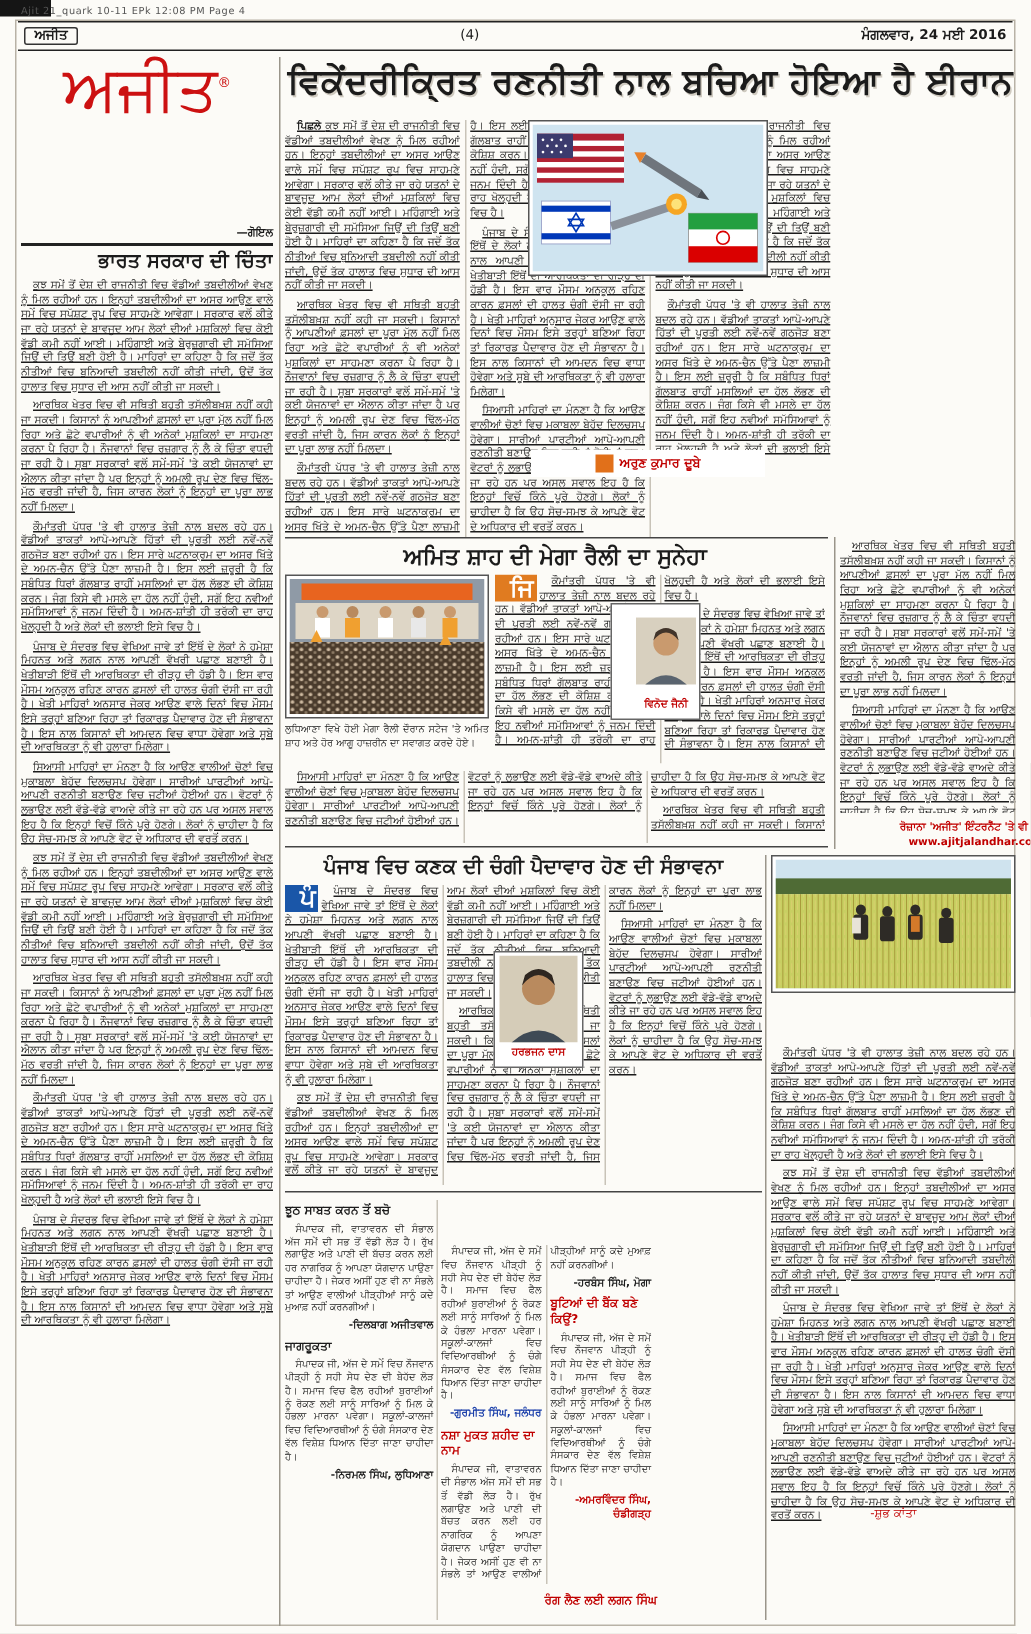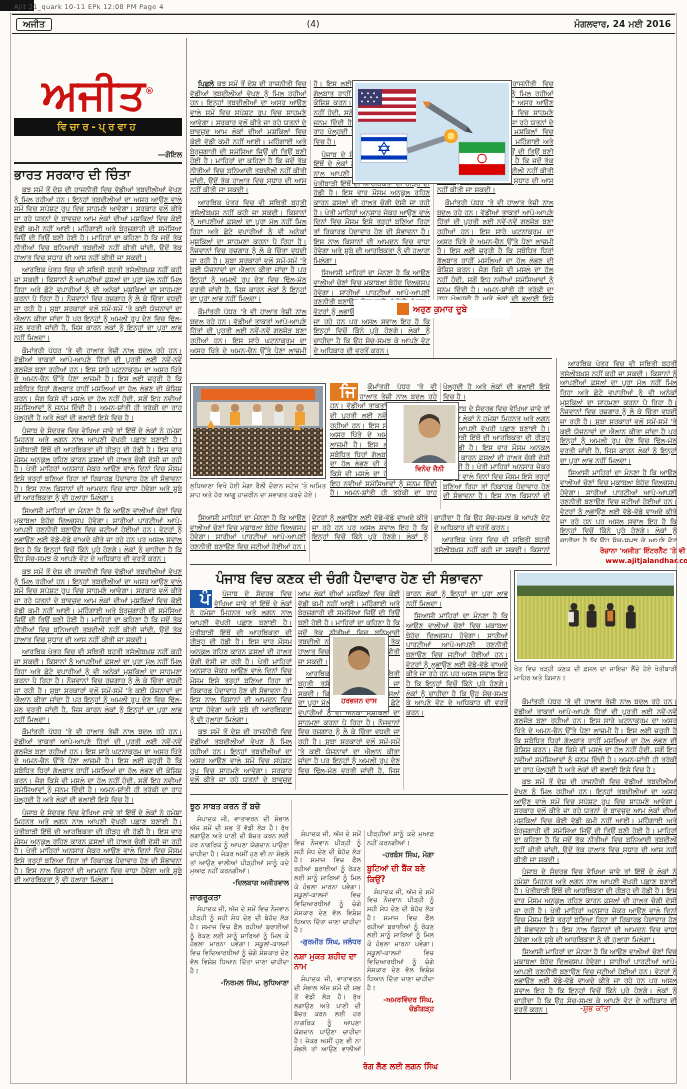--- a/index.html
+++ b/index.html
@@ -12,29 +12,29 @@
   .corner-artifact { left:0; top:0; width:34px; height:11px; background:#151515; }
   .production-line { left:14px; top:3px; right:14px; font-size:6.5px; color:#555; letter-spacing:0.4px; }
 
   .header-strip { left:12px; top:14px; width:663px; height:20px; border-top:1px solid #222; border-bottom:1.5px solid #222;
                   display:flex; align-items:center; justify-content:space-between; padding:0 4px; }
   .edition-label { font-size:9px; font-weight:bold; border:1px solid #333; padding:0 6px; border-radius:2px; }
   .page-number { font-size:9px; }
   .date-line { font-size:9px; font-weight:bold; }
 
   .masthead { left:14px; top:38px; width:168px; text-align:center; }
-  .masthead-title { font-size:42px; font-weight:bold; color:#cc1111; line-height:1.0;margin-top:36px; }
+  .masthead-title { font-size:42px; font-weight:normal; color:#cc1111; line-height:1.0; }
   .masthead-title sup { font-size:9px; vertical-align:super; color:#cc1111; }
   .masthead-bar { margin-top:2px; background:#111; color:#f2c233; font-size:10px; font-weight:bold; letter-spacing:3px; padding:3px 0; }
 
   .quote { left:14px; top:126px; width:168px; height:34px; font-size:7.5px; line-height:1.4; text-align:justify; overflow:hidden; }
   .quote-attr { left:14px; top:150px; width:168px; text-align:right; font-weight:bold; font-size:7.5px; }
   .quote-rule { left:14px; top:162px; width:168px; height:2px; background:#222; }
 
-  .editorial-headline { left:14px; top:167px; width:168px; font-size:13px; font-weight:bold; text-align:left; white-space:nowrap; overflow:hidden; }
+  .editorial-headline { left:14px; top:167px; width:168px; font-size:13px; font-weight:bold; text-align:right; white-space:nowrap; overflow:hidden; }
   .editorial-body { left:14px; top:186px; width:168px; height:872px; overflow:hidden; }
   .editorial-byline { left:14px; top:1110px; width:168px; text-align:center; font-weight:bold; font-size:8.5px; }
 
   .tiny { font-size:7px; line-height:1.38; text-align:justify; }
   .tiny p { margin:0 0 3px; text-indent:8px;text-decoration:underline; }
   .tinier { font-size:6.5px; line-height:1.35; text-align:justify; }
   .tinier p { margin:0 0 3px; text-indent:7px; }
   .lead-word { font-weight:bold; }
 
   .vrule { width:1px; background:#9a958a; }
@@ -61,21 +61,21 @@
   .amit-headline { left:190px; top:362px; width:360px; font-size:15px; font-weight:bold; text-align:center; white-space:nowrap; overflow:hidden; }
   .amit-photo { left:190px; top:383px; width:136px; height:96px; }
   .amit-caption { left:190px; top:482px; width:136px; height:30px; overflow:hidden; }
   .amit-text-right { left:330px; top:383px; width:220px; height:126px; overflow:hidden; }
   .amit-text-bottom { left:190px; top:514px; width:360px; height:48px; overflow:hidden; }
   .hrule-amit-bottom { left:190px; top:564px; width:362px; }
 
   .author-box { background:#fff; border:1px solid #666; padding:2px; text-align:center; }
   .author-box svg { display:block; width:100%; height:58px; }
   .author-name { color:#c00000; font-weight:bold; font-size:7px; margin-top:2px; white-space:nowrap; overflow:hidden; }
-  .amit-author-box { left:386px; top:402px; width:73px; height:78px;padding-left:16px; }
+  .amit-author-box { left:407px; top:402px; width:60px; height:78px;padding-left:16px; }
   .wheat-author-box { left:329px; top:634px; width:60px; height:78px; }
 
   .rail-cont { left:560px; top:360px; width:117px; height:182px; overflow:hidden; }
   .website-note { left:588px; top:546px; width:125px; text-align:center; color:#c00000; font-size:7px; font-weight:bold; line-height:1.45; }
 
   .wheat-headline { left:190px; top:570px; width:318px; font-size:13.5px; font-weight:bold; text-align:center; white-space:nowrap; overflow:hidden; }
   .wheat-body { left:190px; top:590px; width:318px; height:200px; overflow:hidden; }
   .wheat-photo { left:514px; top:570px; width:163px; height:92px; }
   .wheat-caption { left:514px; top:665px; width:163px; height:30px; overflow:hidden; }
 
@@ -118,41 +118,41 @@
   <div class="abs header-strip">
     <span class="edition-label">ਅਜੀਤ</span>
     <span class="page-number">(4)</span>
     <span class="date-line">ਮੰਗਲਵਾਰ, 24 ਮਈ 2016</span>
   </div>
 
   <div class="abs masthead">
     <div class="masthead-title">
       <span>ਅਜੀਤ</span><sup>®</sup>
     </div>
-    <div class="masthead-bar">ਵਿਚਾਰ-ਪ੍ਰਵਾਹ</div>
   </div>
   <div class="abs quote-attr">—ਗੋਇਲ</div>
   <div class="abs quote-rule"></div>
 
   <div class="abs editorial-headline">ਭਾਰਤ ਸਰਕਾਰ ਦੀ ਚਿੰਤਾ</div>
   <div class="abs editorial-body tiny">
     <p>ਕੁਝ ਸਮੇਂ ਤੋਂ ਦੇਸ਼ ਦੀ ਰਾਜਨੀਤੀ ਵਿਚ ਵੱਡੀਆਂ ਤਬਦੀਲੀਆਂ ਵੇਖਣ ਨੂੰ ਮਿਲ ਰਹੀਆਂ ਹਨ। ਇਨ੍ਹਾਂ ਤਬਦੀਲੀਆਂ ਦਾ ਅਸਰ ਆਉਣ ਵਾਲੇ ਸਮੇਂ ਵਿਚ ਸਪੱਸ਼ਟ ਰੂਪ ਵਿਚ ਸਾਹਮਣੇ ਆਵੇਗਾ। ਸਰਕਾਰ ਵਲੋਂ ਕੀਤੇ ਜਾ ਰਹੇ ਯਤਨਾਂ ਦੇ ਬਾਵਜੂਦ ਆਮ ਲੋਕਾਂ ਦੀਆਂ ਮੁਸ਼ਕਿਲਾਂ ਵਿਚ ਕੋਈ ਵੱਡੀ ਕਮੀ ਨਹੀਂ ਆਈ। ਮਹਿੰਗਾਈ ਅਤੇ ਬੇਰੁਜ਼ਗਾਰੀ ਦੀ ਸਮੱਸਿਆ ਜਿਉਂ ਦੀ ਤਿਉਂ ਬਣੀ ਹੋਈ ਹੈ। ਮਾਹਿਰਾਂ ਦਾ ਕਹਿਣਾ ਹੈ ਕਿ ਜਦੋਂ ਤੱਕ ਨੀਤੀਆਂ ਵਿਚ ਬੁਨਿਆਦੀ ਤਬਦੀਲੀ ਨਹੀਂ ਕੀਤੀ ਜਾਂਦੀ, ਉਦੋਂ ਤੱਕ ਹਾਲਾਤ ਵਿਚ ਸੁਧਾਰ ਦੀ ਆਸ ਨਹੀਂ ਕੀਤੀ ਜਾ ਸਕਦੀ।</p>
     <p>ਆਰਥਿਕ ਖੇਤਰ ਵਿਚ ਵੀ ਸਥਿਤੀ ਬਹੁਤੀ ਤਸੱਲੀਬਖ਼ਸ਼ ਨਹੀਂ ਕਹੀ ਜਾ ਸਕਦੀ। ਕਿਸਾਨਾਂ ਨੂੰ ਆਪਣੀਆਂ ਫ਼ਸਲਾਂ ਦਾ ਪੂਰਾ ਮੁੱਲ ਨਹੀਂ ਮਿਲ ਰਿਹਾ ਅਤੇ ਛੋਟੇ ਵਪਾਰੀਆਂ ਨੂੰ ਵੀ ਅਨੇਕਾਂ ਮੁਸ਼ਕਿਲਾਂ ਦਾ ਸਾਹਮਣਾ ਕਰਨਾ ਪੈ ਰਿਹਾ ਹੈ। ਨੌਜਵਾਨਾਂ ਵਿਚ ਰੁਜ਼ਗਾਰ ਨੂੰ ਲੈ ਕੇ ਚਿੰਤਾ ਵਧਦੀ ਜਾ ਰਹੀ ਹੈ। ਸੂਬਾ ਸਰਕਾਰਾਂ ਵਲੋਂ ਸਮੇਂ-ਸਮੇਂ 'ਤੇ ਕਈ ਯੋਜਨਾਵਾਂ ਦਾ ਐਲਾਨ ਕੀਤਾ ਜਾਂਦਾ ਹੈ ਪਰ ਇਨ੍ਹਾਂ ਨੂੰ ਅਮਲੀ ਰੂਪ ਦੇਣ ਵਿਚ ਢਿੱਲ-ਮੱਠ ਵਰਤੀ ਜਾਂਦੀ ਹੈ, ਜਿਸ ਕਾਰਨ ਲੋਕਾਂ ਨੂੰ ਇਨ੍ਹਾਂ ਦਾ ਪੂਰਾ ਲਾਭ ਨਹੀਂ ਮਿਲਦਾ।</p>
     <p>ਕੌਮਾਂਤਰੀ ਪੱਧਰ 'ਤੇ ਵੀ ਹਾਲਾਤ ਤੇਜ਼ੀ ਨਾਲ ਬਦਲ ਰਹੇ ਹਨ। ਵੱਡੀਆਂ ਤਾਕਤਾਂ ਆਪੋ-ਆਪਣੇ ਹਿੱਤਾਂ ਦੀ ਪੂਰਤੀ ਲਈ ਨਵੇਂ-ਨਵੇਂ ਗਠਜੋੜ ਬਣਾ ਰਹੀਆਂ ਹਨ। ਇਸ ਸਾਰੇ ਘਟਨਾਕ੍ਰਮ ਦਾ ਅਸਰ ਖਿੱਤੇ ਦੇ ਅਮਨ-ਚੈਨ ਉੱਤੇ ਪੈਣਾ ਲਾਜ਼ਮੀ ਹੈ। ਇਸ ਲਈ ਜ਼ਰੂਰੀ ਹੈ ਕਿ ਸਬੰਧਿਤ ਧਿਰਾਂ ਗੱਲਬਾਤ ਰਾਹੀਂ ਮਸਲਿਆਂ ਦਾ ਹੱਲ ਲੱਭਣ ਦੀ ਕੋਸ਼ਿਸ਼ ਕਰਨ। ਜੰਗ ਕਿਸੇ ਵੀ ਮਸਲੇ ਦਾ ਹੱਲ ਨਹੀਂ ਹੁੰਦੀ, ਸਗੋਂ ਇਹ ਨਵੀਆਂ ਸਮੱਸਿਆਵਾਂ ਨੂੰ ਜਨਮ ਦਿੰਦੀ ਹੈ। ਅਮਨ-ਸ਼ਾਂਤੀ ਹੀ ਤਰੱਕੀ ਦਾ ਰਾਹ ਖੋਲ੍ਹਦੀ ਹੈ ਅਤੇ ਲੋਕਾਂ ਦੀ ਭਲਾਈ ਇਸੇ ਵਿਚ ਹੈ।</p>
     <p>ਪੰਜਾਬ ਦੇ ਸੰਦਰਭ ਵਿਚ ਵੇਖਿਆ ਜਾਵੇ ਤਾਂ ਇੱਥੋਂ ਦੇ ਲੋਕਾਂ ਨੇ ਹਮੇਸ਼ਾ ਮਿਹਨਤ ਅਤੇ ਲਗਨ ਨਾਲ ਆਪਣੀ ਵੱਖਰੀ ਪਛਾਣ ਬਣਾਈ ਹੈ। ਖੇਤੀਬਾੜੀ ਇੱਥੋਂ ਦੀ ਆਰਥਿਕਤਾ ਦੀ ਰੀੜ੍ਹ ਦੀ ਹੱਡੀ ਹੈ। ਇਸ ਵਾਰ ਮੌਸਮ ਅਨੁਕੂਲ ਰਹਿਣ ਕਾਰਨ ਫ਼ਸਲਾਂ ਦੀ ਹਾਲਤ ਚੰਗੀ ਦੱਸੀ ਜਾ ਰਹੀ ਹੈ। ਖੇਤੀ ਮਾਹਿਰਾਂ ਅਨੁਸਾਰ ਜੇਕਰ ਆਉਣ ਵਾਲੇ ਦਿਨਾਂ ਵਿਚ ਮੌਸਮ ਇਸੇ ਤਰ੍ਹਾਂ ਬਣਿਆ ਰਿਹਾ ਤਾਂ ਰਿਕਾਰਡ ਪੈਦਾਵਾਰ ਹੋਣ ਦੀ ਸੰਭਾਵਨਾ ਹੈ। ਇਸ ਨਾਲ ਕਿਸਾਨਾਂ ਦੀ ਆਮਦਨ ਵਿਚ ਵਾਧਾ ਹੋਵੇਗਾ ਅਤੇ ਸੂਬੇ ਦੀ ਆਰਥਿਕਤਾ ਨੂੰ ਵੀ ਹੁਲਾਰਾ ਮਿਲੇਗਾ।</p>
     <p>ਸਿਆਸੀ ਮਾਹਿਰਾਂ ਦਾ ਮੰਨਣਾ ਹੈ ਕਿ ਆਉਣ ਵਾਲੀਆਂ ਚੋਣਾਂ ਵਿਚ ਮੁਕਾਬਲਾ ਬੇਹੱਦ ਦਿਲਚਸਪ ਹੋਵੇਗਾ। ਸਾਰੀਆਂ ਪਾਰਟੀਆਂ ਆਪੋ-ਆਪਣੀ ਰਣਨੀਤੀ ਬਣਾਉਣ ਵਿਚ ਜੁਟੀਆਂ ਹੋਈਆਂ ਹਨ। ਵੋਟਰਾਂ ਨੂੰ ਲੁਭਾਉਣ ਲਈ ਵੱਡੇ-ਵੱਡੇ ਵਾਅਦੇ ਕੀਤੇ ਜਾ ਰਹੇ ਹਨ ਪਰ ਅਸਲ ਸਵਾਲ ਇਹ ਹੈ ਕਿ ਇਨ੍ਹਾਂ ਵਿਚੋਂ ਕਿੰਨੇ ਪੂਰੇ ਹੋਣਗੇ। ਲੋਕਾਂ ਨੂੰ ਚਾਹੀਦਾ ਹੈ ਕਿ ਉਹ ਸੋਚ-ਸਮਝ ਕੇ ਆਪਣੇ ਵੋਟ ਦੇ ਅਧਿਕਾਰ ਦੀ ਵਰਤੋਂ ਕਰਨ।</p>
     <p>ਕੁਝ ਸਮੇਂ ਤੋਂ ਦੇਸ਼ ਦੀ ਰਾਜਨੀਤੀ ਵਿਚ ਵੱਡੀਆਂ ਤਬਦੀਲੀਆਂ ਵੇਖਣ ਨੂੰ ਮਿਲ ਰਹੀਆਂ ਹਨ। ਇਨ੍ਹਾਂ ਤਬਦੀਲੀਆਂ ਦਾ ਅਸਰ ਆਉਣ ਵਾਲੇ ਸਮੇਂ ਵਿਚ ਸਪੱਸ਼ਟ ਰੂਪ ਵਿਚ ਸਾਹਮਣੇ ਆਵੇਗਾ। ਸਰਕਾਰ ਵਲੋਂ ਕੀਤੇ ਜਾ ਰਹੇ ਯਤਨਾਂ ਦੇ ਬਾਵਜੂਦ ਆਮ ਲੋਕਾਂ ਦੀਆਂ ਮੁਸ਼ਕਿਲਾਂ ਵਿਚ ਕੋਈ ਵੱਡੀ ਕਮੀ ਨਹੀਂ ਆਈ। ਮਹਿੰਗਾਈ ਅਤੇ ਬੇਰੁਜ਼ਗਾਰੀ ਦੀ ਸਮੱਸਿਆ ਜਿਉਂ ਦੀ ਤਿਉਂ ਬਣੀ ਹੋਈ ਹੈ। ਮਾਹਿਰਾਂ ਦਾ ਕਹਿਣਾ ਹੈ ਕਿ ਜਦੋਂ ਤੱਕ ਨੀਤੀਆਂ ਵਿਚ ਬੁਨਿਆਦੀ ਤਬਦੀਲੀ ਨਹੀਂ ਕੀਤੀ ਜਾਂਦੀ, ਉਦੋਂ ਤੱਕ ਹਾਲਾਤ ਵਿਚ ਸੁਧਾਰ ਦੀ ਆਸ ਨਹੀਂ ਕੀਤੀ ਜਾ ਸਕਦੀ।</p>
     <p>ਆਰਥਿਕ ਖੇਤਰ ਵਿਚ ਵੀ ਸਥਿਤੀ ਬਹੁਤੀ ਤਸੱਲੀਬਖ਼ਸ਼ ਨਹੀਂ ਕਹੀ ਜਾ ਸਕਦੀ। ਕਿਸਾਨਾਂ ਨੂੰ ਆਪਣੀਆਂ ਫ਼ਸਲਾਂ ਦਾ ਪੂਰਾ ਮੁੱਲ ਨਹੀਂ ਮਿਲ ਰਿਹਾ ਅਤੇ ਛੋਟੇ ਵਪਾਰੀਆਂ ਨੂੰ ਵੀ ਅਨੇਕਾਂ ਮੁਸ਼ਕਿਲਾਂ ਦਾ ਸਾਹਮਣਾ ਕਰਨਾ ਪੈ ਰਿਹਾ ਹੈ। ਨੌਜਵਾਨਾਂ ਵਿਚ ਰੁਜ਼ਗਾਰ ਨੂੰ ਲੈ ਕੇ ਚਿੰਤਾ ਵਧਦੀ ਜਾ ਰਹੀ ਹੈ। ਸੂਬਾ ਸਰਕਾਰਾਂ ਵਲੋਂ ਸਮੇਂ-ਸਮੇਂ 'ਤੇ ਕਈ ਯੋਜਨਾਵਾਂ ਦਾ ਐਲਾਨ ਕੀਤਾ ਜਾਂਦਾ ਹੈ ਪਰ ਇਨ੍ਹਾਂ ਨੂੰ ਅਮਲੀ ਰੂਪ ਦੇਣ ਵਿਚ ਢਿੱਲ-ਮੱਠ ਵਰਤੀ ਜਾਂਦੀ ਹੈ, ਜਿਸ ਕਾਰਨ ਲੋਕਾਂ ਨੂੰ ਇਨ੍ਹਾਂ ਦਾ ਪੂਰਾ ਲਾਭ ਨਹੀਂ ਮਿਲਦਾ।</p>
     <p>ਕੌਮਾਂਤਰੀ ਪੱਧਰ 'ਤੇ ਵੀ ਹਾਲਾਤ ਤੇਜ਼ੀ ਨਾਲ ਬਦਲ ਰਹੇ ਹਨ। ਵੱਡੀਆਂ ਤਾਕਤਾਂ ਆਪੋ-ਆਪਣੇ ਹਿੱਤਾਂ ਦੀ ਪੂਰਤੀ ਲਈ ਨਵੇਂ-ਨਵੇਂ ਗਠਜੋੜ ਬਣਾ ਰਹੀਆਂ ਹਨ। ਇਸ ਸਾਰੇ ਘਟਨਾਕ੍ਰਮ ਦਾ ਅਸਰ ਖਿੱਤੇ ਦੇ ਅਮਨ-ਚੈਨ ਉੱਤੇ ਪੈਣਾ ਲਾਜ਼ਮੀ ਹੈ। ਇਸ ਲਈ ਜ਼ਰੂਰੀ ਹੈ ਕਿ ਸਬੰਧਿਤ ਧਿਰਾਂ ਗੱਲਬਾਤ ਰਾਹੀਂ ਮਸਲਿਆਂ ਦਾ ਹੱਲ ਲੱਭਣ ਦੀ ਕੋਸ਼ਿਸ਼ ਕਰਨ। ਜੰਗ ਕਿਸੇ ਵੀ ਮਸਲੇ ਦਾ ਹੱਲ ਨਹੀਂ ਹੁੰਦੀ, ਸਗੋਂ ਇਹ ਨਵੀਆਂ ਸਮੱਸਿਆਵਾਂ ਨੂੰ ਜਨਮ ਦਿੰਦੀ ਹੈ। ਅਮਨ-ਸ਼ਾਂਤੀ ਹੀ ਤਰੱਕੀ ਦਾ ਰਾਹ ਖੋਲ੍ਹਦੀ ਹੈ ਅਤੇ ਲੋਕਾਂ ਦੀ ਭਲਾਈ ਇਸੇ ਵਿਚ ਹੈ।</p>
     <p>ਪੰਜਾਬ ਦੇ ਸੰਦਰਭ ਵਿਚ ਵੇਖਿਆ ਜਾਵੇ ਤਾਂ ਇੱਥੋਂ ਦੇ ਲੋਕਾਂ ਨੇ ਹਮੇਸ਼ਾ ਮਿਹਨਤ ਅਤੇ ਲਗਨ ਨਾਲ ਆਪਣੀ ਵੱਖਰੀ ਪਛਾਣ ਬਣਾਈ ਹੈ। ਖੇਤੀਬਾੜੀ ਇੱਥੋਂ ਦੀ ਆਰਥਿਕਤਾ ਦੀ ਰੀੜ੍ਹ ਦੀ ਹੱਡੀ ਹੈ। ਇਸ ਵਾਰ ਮੌਸਮ ਅਨੁਕੂਲ ਰਹਿਣ ਕਾਰਨ ਫ਼ਸਲਾਂ ਦੀ ਹਾਲਤ ਚੰਗੀ ਦੱਸੀ ਜਾ ਰਹੀ ਹੈ। ਖੇਤੀ ਮਾਹਿਰਾਂ ਅਨੁਸਾਰ ਜੇਕਰ ਆਉਣ ਵਾਲੇ ਦਿਨਾਂ ਵਿਚ ਮੌਸਮ ਇਸੇ ਤਰ੍ਹਾਂ ਬਣਿਆ ਰਿਹਾ ਤਾਂ ਰਿਕਾਰਡ ਪੈਦਾਵਾਰ ਹੋਣ ਦੀ ਸੰਭਾਵਨਾ ਹੈ। ਇਸ ਨਾਲ ਕਿਸਾਨਾਂ ਦੀ ਆਮਦਨ ਵਿਚ ਵਾਧਾ ਹੋਵੇਗਾ ਅਤੇ ਸੂਬੇ ਦੀ ਆਰਥਿਕਤਾ ਨੂੰ ਵੀ ਹੁਲਾਰਾ ਮਿਲੇਗਾ।</p>
   </div>
   <div class="abs editorial-byline">-ਬਰਜਿੰਦਰ ਸਿੰਘ ਹਮਦਰਦ</div>
 
   <div class="abs vrule vrule-left"></div>
 
+  <div class="abs main-headline">ਵਿਕੇਂਦਰੀਕ੍ਰਿਤ ਰਣਨੀਤੀ ਨਾਲ ਬਚਿਆ ਹੋਇਆ ਹੈ ਈਰਾਨ</div>
   <div class="abs iran-body tiny">
     <div class="cols-4">
       <p><span class="lead-word">ਪਿਛਲੇ </span><span>ਕੁਝ ਸਮੇਂ ਤੋਂ ਦੇਸ਼ ਦੀ ਰਾਜਨੀਤੀ ਵਿਚ ਵੱਡੀਆਂ ਤਬਦੀਲੀਆਂ ਵੇਖਣ ਨੂੰ ਮਿਲ ਰਹੀਆਂ ਹਨ। ਇਨ੍ਹਾਂ ਤਬਦੀਲੀਆਂ ਦਾ ਅਸਰ ਆਉਣ ਵਾਲੇ ਸਮੇਂ ਵਿਚ ਸਪੱਸ਼ਟ ਰੂਪ ਵਿਚ ਸਾਹਮਣੇ ਆਵੇਗਾ। ਸਰਕਾਰ ਵਲੋਂ ਕੀਤੇ ਜਾ ਰਹੇ ਯਤਨਾਂ ਦੇ ਬਾਵਜੂਦ ਆਮ ਲੋਕਾਂ ਦੀਆਂ ਮੁਸ਼ਕਿਲਾਂ ਵਿਚ ਕੋਈ ਵੱਡੀ ਕਮੀ ਨਹੀਂ ਆਈ। ਮਹਿੰਗਾਈ ਅਤੇ ਬੇਰੁਜ਼ਗਾਰੀ ਦੀ ਸਮੱਸਿਆ ਜਿਉਂ ਦੀ ਤਿਉਂ ਬਣੀ ਹੋਈ ਹੈ। ਮਾਹਿਰਾਂ ਦਾ ਕਹਿਣਾ ਹੈ ਕਿ ਜਦੋਂ ਤੱਕ ਨੀਤੀਆਂ ਵਿਚ ਬੁਨਿਆਦੀ ਤਬਦੀਲੀ ਨਹੀਂ ਕੀਤੀ ਜਾਂਦੀ, ਉਦੋਂ ਤੱਕ ਹਾਲਾਤ ਵਿਚ ਸੁਧਾਰ ਦੀ ਆਸ ਨਹੀਂ ਕੀਤੀ ਜਾ ਸਕਦੀ।</span></p>
       <p>ਆਰਥਿਕ ਖੇਤਰ ਵਿਚ ਵੀ ਸਥਿਤੀ ਬਹੁਤੀ ਤਸੱਲੀਬਖ਼ਸ਼ ਨਹੀਂ ਕਹੀ ਜਾ ਸਕਦੀ। ਕਿਸਾਨਾਂ ਨੂੰ ਆਪਣੀਆਂ ਫ਼ਸਲਾਂ ਦਾ ਪੂਰਾ ਮੁੱਲ ਨਹੀਂ ਮਿਲ ਰਿਹਾ ਅਤੇ ਛੋਟੇ ਵਪਾਰੀਆਂ ਨੂੰ ਵੀ ਅਨੇਕਾਂ ਮੁਸ਼ਕਿਲਾਂ ਦਾ ਸਾਹਮਣਾ ਕਰਨਾ ਪੈ ਰਿਹਾ ਹੈ। ਨੌਜਵਾਨਾਂ ਵਿਚ ਰੁਜ਼ਗਾਰ ਨੂੰ ਲੈ ਕੇ ਚਿੰਤਾ ਵਧਦੀ ਜਾ ਰਹੀ ਹੈ। ਸੂਬਾ ਸਰਕਾਰਾਂ ਵਲੋਂ ਸਮੇਂ-ਸਮੇਂ 'ਤੇ ਕਈ ਯੋਜਨਾਵਾਂ ਦਾ ਐਲਾਨ ਕੀਤਾ ਜਾਂਦਾ ਹੈ ਪਰ ਇਨ੍ਹਾਂ ਨੂੰ ਅਮਲੀ ਰੂਪ ਦੇਣ ਵਿਚ ਢਿੱਲ-ਮੱਠ ਵਰਤੀ ਜਾਂਦੀ ਹੈ, ਜਿਸ ਕਾਰਨ ਲੋਕਾਂ ਨੂੰ ਇਨ੍ਹਾਂ ਦਾ ਪੂਰਾ ਲਾਭ ਨਹੀਂ ਮਿਲਦਾ।</p>
       <p>ਕੌਮਾਂਤਰੀ ਪੱਧਰ 'ਤੇ ਵੀ ਹਾਲਾਤ ਤੇਜ਼ੀ ਨਾਲ ਬਦਲ ਰਹੇ ਹਨ। ਵੱਡੀਆਂ ਤਾਕਤਾਂ ਆਪੋ-ਆਪਣੇ ਹਿੱਤਾਂ ਦੀ ਪੂਰਤੀ ਲਈ ਨਵੇਂ-ਨਵੇਂ ਗਠਜੋੜ ਬਣਾ ਰਹੀਆਂ ਹਨ। ਇਸ ਸਾਰੇ ਘਟਨਾਕ੍ਰਮ ਦਾ ਅਸਰ ਖਿੱਤੇ ਦੇ ਅਮਨ-ਚੈਨ ਉੱਤੇ ਪੈਣਾ ਲਾਜ਼ਮੀ ਹੈ। ਇਸ ਲਈ ਜ਼ਰੂਰੀ ਹੈ ਕਿ ਸਬੰਧਿਤ ਧਿਰਾਂ ਗੱਲਬਾਤ ਰਾਹੀਂ ਮਸਲਿਆਂ ਦਾ ਹੱਲ ਲੱਭਣ ਦੀ ਕੋਸ਼ਿਸ਼ ਕਰਨ। ਜੰਗ ਕਿਸੇ ਵੀ ਮਸਲੇ ਦਾ ਹੱਲ ਨਹੀਂ ਹੁੰਦੀ, ਸਗੋਂ ਇਹ ਨਵੀਆਂ ਸਮੱਸਿਆਵਾਂ ਨੂੰ ਜਨਮ ਦਿੰਦੀ ਹੈ। ਅਮਨ-ਸ਼ਾਂਤੀ ਹੀ ਤਰੱਕੀ ਦਾ ਰਾਹ ਖੋਲ੍ਹਦੀ ਹੈ ਅਤੇ ਲੋਕਾਂ ਦੀ ਭਲਾਈ ਇਸੇ ਵਿਚ ਹੈ।</p>
       <p>ਪੰਜਾਬ ਦੇ ਸੰਦਰਭ ਵਿਚ ਵੇਖਿਆ ਜਾਵੇ ਤਾਂ ਇੱਥੋਂ ਦੇ ਲੋਕਾਂ ਨੇ ਹਮੇਸ਼ਾ ਮਿਹਨਤ ਅਤੇ ਲਗਨ ਨਾਲ ਆਪਣੀ ਵੱਖਰੀ ਪਛਾਣ ਬਣਾਈ ਹੈ। ਖੇਤੀਬਾੜੀ ਇੱਥੋਂ ਦੀ ਆਰਥਿਕਤਾ ਦੀ ਰੀੜ੍ਹ ਦੀ ਹੱਡੀ ਹੈ। ਇਸ ਵਾਰ ਮੌਸਮ ਅਨੁਕੂਲ ਰਹਿਣ ਕਾਰਨ ਫ਼ਸਲਾਂ ਦੀ ਹਾਲਤ ਚੰਗੀ ਦੱਸੀ ਜਾ ਰਹੀ ਹੈ। ਖੇਤੀ ਮਾਹਿਰਾਂ ਅਨੁਸਾਰ ਜੇਕਰ ਆਉਣ ਵਾਲੇ ਦਿਨਾਂ ਵਿਚ ਮੌਸਮ ਇਸੇ ਤਰ੍ਹਾਂ ਬਣਿਆ ਰਿਹਾ ਤਾਂ ਰਿਕਾਰਡ ਪੈਦਾਵਾਰ ਹੋਣ ਦੀ ਸੰਭਾਵਨਾ ਹੈ। ਇਸ ਨਾਲ ਕਿਸਾਨਾਂ ਦੀ ਆਮਦਨ ਵਿਚ ਵਾਧਾ ਹੋਵੇਗਾ ਅਤੇ ਸੂਬੇ ਦੀ ਆਰਥਿਕਤਾ ਨੂੰ ਵੀ ਹੁਲਾਰਾ ਮਿਲੇਗਾ।</p>
       <p>ਸਿਆਸੀ ਮਾਹਿਰਾਂ ਦਾ ਮੰਨਣਾ ਹੈ ਕਿ ਆਉਣ ਵਾਲੀਆਂ ਚੋਣਾਂ ਵਿਚ ਮੁਕਾਬਲਾ ਬੇਹੱਦ ਦਿਲਚਸਪ ਹੋਵੇਗਾ। ਸਾਰੀਆਂ ਪਾਰਟੀਆਂ ਆਪੋ-ਆਪਣੀ ਰਣਨੀਤੀ ਬਣਾਉਣ ਵਿਚ ਜੁਟੀਆਂ ਹੋਈਆਂ ਹਨ। ਵੋਟਰਾਂ ਨੂੰ ਲੁਭਾਉਣ ਲਈ ਵੱਡੇ-ਵੱਡੇ ਵਾਅਦੇ ਕੀਤੇ ਜਾ ਰਹੇ ਹਨ ਪਰ ਅਸਲ ਸਵਾਲ ਇਹ ਹੈ ਕਿ ਇਨ੍ਹਾਂ ਵਿਚੋਂ ਕਿੰਨੇ ਪੂਰੇ ਹੋਣਗੇ। ਲੋਕਾਂ ਨੂੰ ਚਾਹੀਦਾ ਹੈ ਕਿ ਉਹ ਸੋਚ-ਸਮਝ ਕੇ ਆਪਣੇ ਵੋਟ ਦੇ ਅਧਿਕਾਰ ਦੀ ਵਰਤੋਂ ਕਰਨ।</p>
       <p>ਕੁਝ ਸਮੇਂ ਤੋਂ ਦੇਸ਼ ਦੀ ਰਾਜਨੀਤੀ ਵਿਚ ਵੱਡੀਆਂ ਤਬਦੀਲੀਆਂ ਵੇਖਣ ਨੂੰ ਮਿਲ ਰਹੀਆਂ ਹਨ। ਇਨ੍ਹਾਂ ਤਬਦੀਲੀਆਂ ਦਾ ਅਸਰ ਆਉਣ ਵਾਲੇ ਸਮੇਂ ਵਿਚ ਸਪੱਸ਼ਟ ਰੂਪ ਵਿਚ ਸਾਹਮਣੇ ਆਵੇਗਾ। ਸਰਕਾਰ ਵਲੋਂ ਕੀਤੇ ਜਾ ਰਹੇ ਯਤਨਾਂ ਦੇ ਬਾਵਜੂਦ ਆਮ ਲੋਕਾਂ ਦੀਆਂ ਮੁਸ਼ਕਿਲਾਂ ਵਿਚ ਕੋਈ ਵੱਡੀ ਕਮੀ ਨਹੀਂ ਆਈ। ਮਹਿੰਗਾਈ ਅਤੇ ਬੇਰੁਜ਼ਗਾਰੀ ਦੀ ਸਮੱਸਿਆ ਜਿਉਂ ਦੀ ਤਿਉਂ ਬਣੀ ਹੋਈ ਹੈ। ਮਾਹਿਰਾਂ ਦਾ ਕਹਿਣਾ ਹੈ ਕਿ ਜਦੋਂ ਤੱਕ ਨੀਤੀਆਂ ਵਿਚ ਬੁਨਿਆਦੀ ਤਬਦੀਲੀ ਨਹੀਂ ਕੀਤੀ ਜਾਂਦੀ, ਉਦੋਂ ਤੱਕ ਹਾਲਾਤ ਵਿਚ ਸੁਧਾਰ ਦੀ ਆਸ ਨਹੀਂ ਕੀਤੀ ਜਾ ਸਕਦੀ।</p>
       <p>ਕੌਮਾਂਤਰੀ ਪੱਧਰ 'ਤੇ ਵੀ ਹਾਲਾਤ ਤੇਜ਼ੀ ਨਾਲ ਬਦਲ ਰਹੇ ਹਨ। ਵੱਡੀਆਂ ਤਾਕਤਾਂ ਆਪੋ-ਆਪਣੇ ਹਿੱਤਾਂ ਦੀ ਪੂਰਤੀ ਲਈ ਨਵੇਂ-ਨਵੇਂ ਗਠਜੋੜ ਬਣਾ ਰਹੀਆਂ ਹਨ। ਇਸ ਸਾਰੇ ਘਟਨਾਕ੍ਰਮ ਦਾ ਅਸਰ ਖਿੱਤੇ ਦੇ ਅਮਨ-ਚੈਨ ਉੱਤੇ ਪੈਣਾ ਲਾਜ਼ਮੀ ਹੈ। ਇਸ ਲਈ ਜ਼ਰੂਰੀ ਹੈ ਕਿ ਸਬੰਧਿਤ ਧਿਰਾਂ ਗੱਲਬਾਤ ਰਾਹੀਂ ਮਸਲਿਆਂ ਦਾ ਹੱਲ ਲੱਭਣ ਦੀ ਕੋਸ਼ਿਸ਼ ਕਰਨ। ਜੰਗ ਕਿਸੇ ਵੀ ਮਸਲੇ ਦਾ ਹੱਲ ਨਹੀਂ ਹੁੰਦੀ, ਸਗੋਂ ਇਹ ਨਵੀਆਂ ਸਮੱਸਿਆਵਾਂ ਨੂੰ ਜਨਮ ਦਿੰਦੀ ਹੈ। ਅਮਨ-ਸ਼ਾਂਤੀ ਹੀ ਤਰੱਕੀ ਦਾ ਰਾਹ ਖੋਲ੍ਹਦੀ ਹੈ ਅਤੇ ਲੋਕਾਂ ਦੀ ਭਲਾਈ ਇਸੇ ਵਿਚ ਹੈ।</p>
     </div>
@@ -202,20 +202,21 @@
       <circle cx="96" cy="52" r="3.5" fill="#fde27a"></circle>
     </svg>
   </div>
 
   <div class="abs iran-author-chip">
     <span class="chip-square"></span>
     <span class="chip-name">ਅਰੁਣ ਕੁਮਾਰ ਦੂਬੇ</span>
   </div>
 
   <div class="abs hrule hrule-amit-top"></div>
+  <div class="abs amit-headline">ਅਮਿਤ ਸ਼ਾਹ ਦੀ ਮੇਗਾ ਰੈਲੀ ਦਾ ਸੁਨੇਹਾ</div>
 
   <div class="abs figure amit-photo">
     <svg viewBox="0 0 130 90" preserveAspectRatio="none">
       <defs>
         <pattern id="crowd" width="6" height="5" patternUnits="userSpaceOnUse">
           <rect width="6" height="5" fill="#4a3b2c"></rect>
           <circle cx="2" cy="2" r="1.2" fill="#cdb9a0"></circle>
           <circle cx="5" cy="4" r="1" fill="#8c7a64"></circle>
         </pattern>
       </defs>
@@ -316,21 +317,20 @@
           <rect x="71" y="36" width="10" height="16" rx="2"></rect>
         <circle cx="95" cy="32" r="3.4"></circle>
           <rect x="90" y="35" width="10" height="16" rx="2"></rect>
         <circle cx="116" cy="34" r="3.4"></circle>
           <rect x="111" y="37" width="10" height="16" rx="2"></rect>
       </g>
       <rect x="52" y="37" width="6" height="10" fill="#e8e3d8"></rect>
       <rect x="92" y="36" width="6" height="10" fill="#d47a2a"></rect>
     </svg>
   </div>
-  <div class="abs wheat-caption tinier">ਖੇਤ ਵਿਚ ਖੜ੍ਹੀ ਕਣਕ ਦੀ ਫ਼ਸਲ ਦਾ ਜਾਇਜ਼ਾ ਲੈਂਦੇ ਹੋਏ ਖੇਤੀਬਾੜੀ ਮਾਹਿਰ ਅਤੇ ਕਿਸਾਨ।</div>
 
   <div class="abs rail-lower tiny">
     <p>ਕੌਮਾਂਤਰੀ ਪੱਧਰ 'ਤੇ ਵੀ ਹਾਲਾਤ ਤੇਜ਼ੀ ਨਾਲ ਬਦਲ ਰਹੇ ਹਨ। ਵੱਡੀਆਂ ਤਾਕਤਾਂ ਆਪੋ-ਆਪਣੇ ਹਿੱਤਾਂ ਦੀ ਪੂਰਤੀ ਲਈ ਨਵੇਂ-ਨਵੇਂ ਗਠਜੋੜ ਬਣਾ ਰਹੀਆਂ ਹਨ। ਇਸ ਸਾਰੇ ਘਟਨਾਕ੍ਰਮ ਦਾ ਅਸਰ ਖਿੱਤੇ ਦੇ ਅਮਨ-ਚੈਨ ਉੱਤੇ ਪੈਣਾ ਲਾਜ਼ਮੀ ਹੈ। ਇਸ ਲਈ ਜ਼ਰੂਰੀ ਹੈ ਕਿ ਸਬੰਧਿਤ ਧਿਰਾਂ ਗੱਲਬਾਤ ਰਾਹੀਂ ਮਸਲਿਆਂ ਦਾ ਹੱਲ ਲੱਭਣ ਦੀ ਕੋਸ਼ਿਸ਼ ਕਰਨ। ਜੰਗ ਕਿਸੇ ਵੀ ਮਸਲੇ ਦਾ ਹੱਲ ਨਹੀਂ ਹੁੰਦੀ, ਸਗੋਂ ਇਹ ਨਵੀਆਂ ਸਮੱਸਿਆਵਾਂ ਨੂੰ ਜਨਮ ਦਿੰਦੀ ਹੈ। ਅਮਨ-ਸ਼ਾਂਤੀ ਹੀ ਤਰੱਕੀ ਦਾ ਰਾਹ ਖੋਲ੍ਹਦੀ ਹੈ ਅਤੇ ਲੋਕਾਂ ਦੀ ਭਲਾਈ ਇਸੇ ਵਿਚ ਹੈ।</p>
     <p>ਕੁਝ ਸਮੇਂ ਤੋਂ ਦੇਸ਼ ਦੀ ਰਾਜਨੀਤੀ ਵਿਚ ਵੱਡੀਆਂ ਤਬਦੀਲੀਆਂ ਵੇਖਣ ਨੂੰ ਮਿਲ ਰਹੀਆਂ ਹਨ। ਇਨ੍ਹਾਂ ਤਬਦੀਲੀਆਂ ਦਾ ਅਸਰ ਆਉਣ ਵਾਲੇ ਸਮੇਂ ਵਿਚ ਸਪੱਸ਼ਟ ਰੂਪ ਵਿਚ ਸਾਹਮਣੇ ਆਵੇਗਾ। ਸਰਕਾਰ ਵਲੋਂ ਕੀਤੇ ਜਾ ਰਹੇ ਯਤਨਾਂ ਦੇ ਬਾਵਜੂਦ ਆਮ ਲੋਕਾਂ ਦੀਆਂ ਮੁਸ਼ਕਿਲਾਂ ਵਿਚ ਕੋਈ ਵੱਡੀ ਕਮੀ ਨਹੀਂ ਆਈ। ਮਹਿੰਗਾਈ ਅਤੇ ਬੇਰੁਜ਼ਗਾਰੀ ਦੀ ਸਮੱਸਿਆ ਜਿਉਂ ਦੀ ਤਿਉਂ ਬਣੀ ਹੋਈ ਹੈ। ਮਾਹਿਰਾਂ ਦਾ ਕਹਿਣਾ ਹੈ ਕਿ ਜਦੋਂ ਤੱਕ ਨੀਤੀਆਂ ਵਿਚ ਬੁਨਿਆਦੀ ਤਬਦੀਲੀ ਨਹੀਂ ਕੀਤੀ ਜਾਂਦੀ, ਉਦੋਂ ਤੱਕ ਹਾਲਾਤ ਵਿਚ ਸੁਧਾਰ ਦੀ ਆਸ ਨਹੀਂ ਕੀਤੀ ਜਾ ਸਕਦੀ।</p>
     <p>ਪੰਜਾਬ ਦੇ ਸੰਦਰਭ ਵਿਚ ਵੇਖਿਆ ਜਾਵੇ ਤਾਂ ਇੱਥੋਂ ਦੇ ਲੋਕਾਂ ਨੇ ਹਮੇਸ਼ਾ ਮਿਹਨਤ ਅਤੇ ਲਗਨ ਨਾਲ ਆਪਣੀ ਵੱਖਰੀ ਪਛਾਣ ਬਣਾਈ ਹੈ। ਖੇਤੀਬਾੜੀ ਇੱਥੋਂ ਦੀ ਆਰਥਿਕਤਾ ਦੀ ਰੀੜ੍ਹ ਦੀ ਹੱਡੀ ਹੈ। ਇਸ ਵਾਰ ਮੌਸਮ ਅਨੁਕੂਲ ਰਹਿਣ ਕਾਰਨ ਫ਼ਸਲਾਂ ਦੀ ਹਾਲਤ ਚੰਗੀ ਦੱਸੀ ਜਾ ਰਹੀ ਹੈ। ਖੇਤੀ ਮਾਹਿਰਾਂ ਅਨੁਸਾਰ ਜੇਕਰ ਆਉਣ ਵਾਲੇ ਦਿਨਾਂ ਵਿਚ ਮੌਸਮ ਇਸੇ ਤਰ੍ਹਾਂ ਬਣਿਆ ਰਿਹਾ ਤਾਂ ਰਿਕਾਰਡ ਪੈਦਾਵਾਰ ਹੋਣ ਦੀ ਸੰਭਾਵਨਾ ਹੈ। ਇਸ ਨਾਲ ਕਿਸਾਨਾਂ ਦੀ ਆਮਦਨ ਵਿਚ ਵਾਧਾ ਹੋਵੇਗਾ ਅਤੇ ਸੂਬੇ ਦੀ ਆਰਥਿਕਤਾ ਨੂੰ ਵੀ ਹੁਲਾਰਾ ਮਿਲੇਗਾ।</p>
     <p>ਸਿਆਸੀ ਮਾਹਿਰਾਂ ਦਾ ਮੰਨਣਾ ਹੈ ਕਿ ਆਉਣ ਵਾਲੀਆਂ ਚੋਣਾਂ ਵਿਚ ਮੁਕਾਬਲਾ ਬੇਹੱਦ ਦਿਲਚਸਪ ਹੋਵੇਗਾ। ਸਾਰੀਆਂ ਪਾਰਟੀਆਂ ਆਪੋ-ਆਪਣੀ ਰਣਨੀਤੀ ਬਣਾਉਣ ਵਿਚ ਜੁਟੀਆਂ ਹੋਈਆਂ ਹਨ। ਵੋਟਰਾਂ ਨੂੰ ਲੁਭਾਉਣ ਲਈ ਵੱਡੇ-ਵੱਡੇ ਵਾਅਦੇ ਕੀਤੇ ਜਾ ਰਹੇ ਹਨ ਪਰ ਅਸਲ ਸਵਾਲ ਇਹ ਹੈ ਕਿ ਇਨ੍ਹਾਂ ਵਿਚੋਂ ਕਿੰਨੇ ਪੂਰੇ ਹੋਣਗੇ। ਲੋਕਾਂ ਨੂੰ ਚਾਹੀਦਾ ਹੈ ਕਿ ਉਹ ਸੋਚ-ਸਮਝ ਕੇ ਆਪਣੇ ਵੋਟ ਦੇ ਅਧਿਕਾਰ ਦੀ ਵਰਤੋਂ ਕਰਨ।</p>
   </div>
   <div class="abs rail-signature">-ਸ਼ੁਭ ਕਾਂਤਾ</div>
 
   <div class="abs hrule hrule-letters-top"></div>

